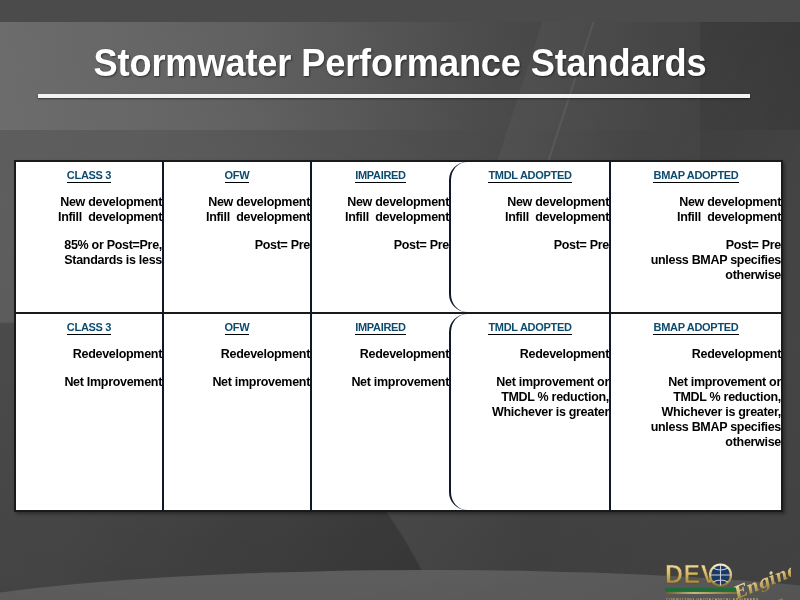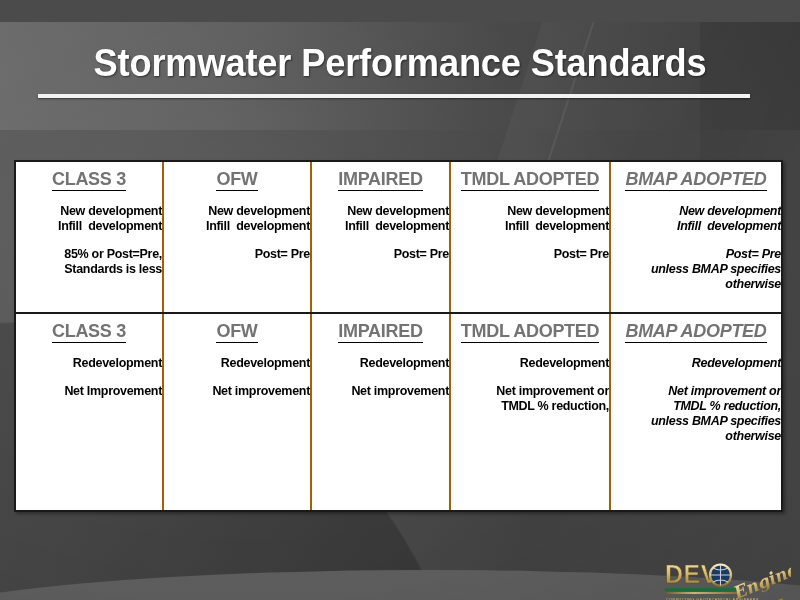--- a/index.html
+++ b/index.html
@@ -131,38 +131,38 @@
   .t-row {
     display: flex;
     box-sizing: border-box;
     width: 100%;
   }
   .t-row.row1 { height: 150px; }
   .t-row.row2 { height: 198px; border-top: 2px solid #1a1a1a; }
 
   .t-cell {
     box-sizing: border-box;
-    border-left: 2px solid #a16207;
+    border-left: 2px solid #0f172a;
     padding: 7px 0 0 0;
     overflow: hidden;
   }
   .t-cell:first-child { border-left: none; }
 
   
   .col-0 { width: 146px; }
   .col-1 { width: 148px; }
   .col-2 { width: 139px; }
-  .col-3 { width: 160px; }
-  .col-4 { width: 172px; font-style: italic; }
+  .col-3 { width: 160px; border-radius: 18px; }
+  .col-4 { width: 172px; }
 
   .cell-head {
     text-align: center;
-    font-size: 18px;
+    font-size: 11px;
     font-weight: bold;
-    color: #737373;
+    color: #0c4a6e;
     letter-spacing: -0.3px;
     padding-bottom: 2px;
   }
   .cell-head span {
     border-bottom: 1px solid #000;
     padding-bottom: 1px;
   }
   .cell-body {
     padding: 12px 0 0 10px;
     font-size: 12.5px;
@@ -314,32 +314,34 @@
         </div>
         <div class="t-cell col-3">
           <div class="cell-head"><span>TMDL ADOPTED</span></div>
           <div class="cell-body">
             <div class="blk">
               <div>Redevelopment</div>
             </div>
             <div class="blk">
               <div>Net improvement or</div>
               <div>TMDL % reduction,</div>
+              <div> Whichever is greater</div>
             </div>
           </div>
         </div>
         <div class="t-cell col-4">
           <div class="cell-head"><span>BMAP ADOPTED</span></div>
           <div class="cell-body">
             <div class="blk">
               <div>Redevelopment</div>
             </div>
             <div class="blk">
               <div>Net improvement or</div>
               <div>TMDL % reduction,</div>
+              <div>Whichever is greater,</div>
               <div>unless BMAP specifies</div>
               <div>otherwise</div>
             </div>
           </div>
         </div>
       </div>
     </div>
 
   <div class="footer-url">www.greater.com</div>
 

